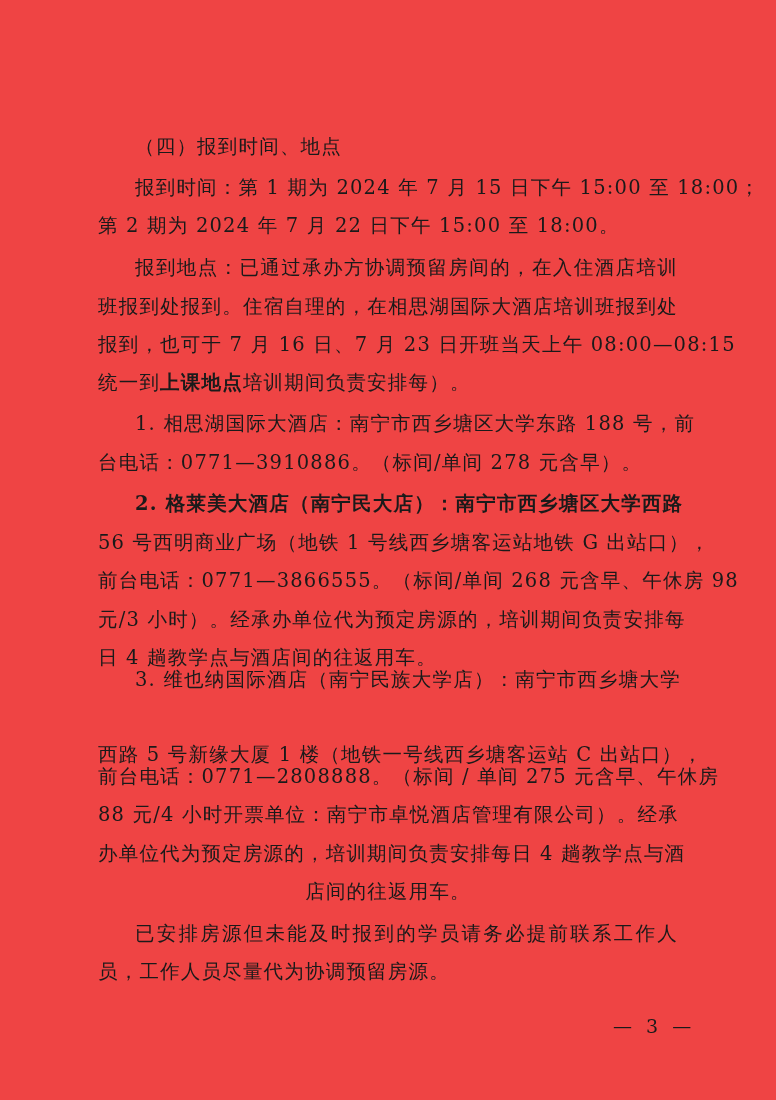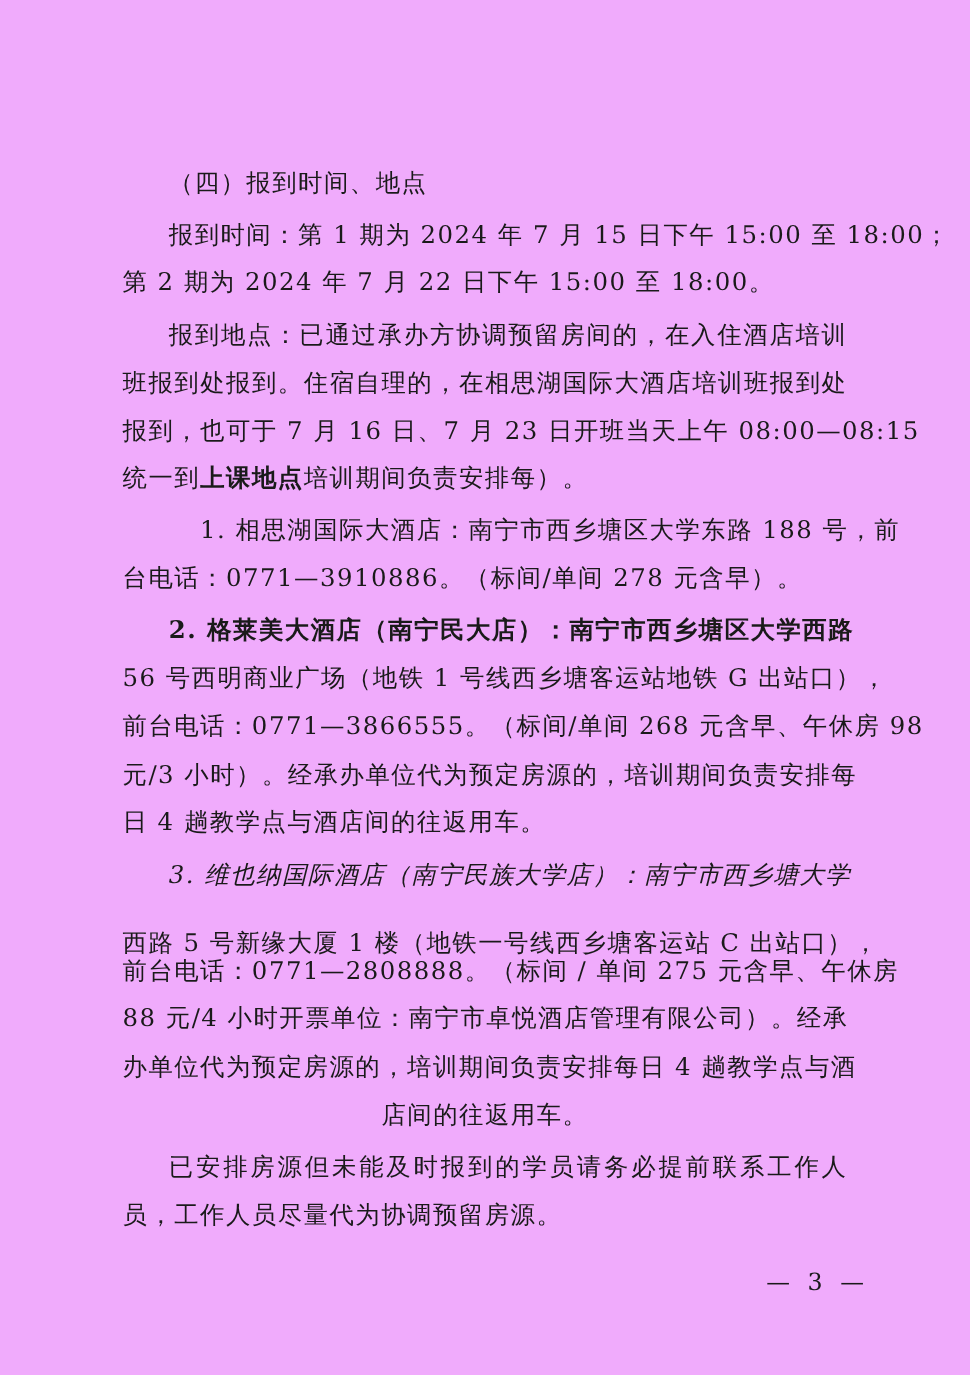--- a/index.html
+++ b/index.html
@@ -1,19 +1,19 @@
 <!DOCTYPE html>
 <html><head>
 <meta charset="utf-8">
 <style>
   html, body { margin: 0; padding: 0; background: #ffffff; }
   body { width: 776px; height: 1100px; position: relative; overflow: hidden; }
   .page {
     position: absolute; left: 0; top: 0; width: 776px; height: 1100px;
-    background: #f0abfc;
+    background: #ef4444;
     font-family: "DejaVu Serif", "Liberation Serif", serif;
     color: #1a1a1a;
   }
   .line {
     position: absolute;
     left: 98px;
     width: 580px;
     font-size: 19.5px;
     line-height: 24px;
     white-space: nowrap;
@@ -37,30 +37,30 @@
   <div class="line indent justify" style="top:176px;">报到时间：第 1 期为 2024 年 7 月 15 日下午 15:00 至 18:00；</div>
   <div class="line" style="top:214px;">第 2 期为 2024 年 7 月 22 日下午 15:00 至 18:00。</div>
 
   <div class="line indent justify" style="top:256px;">报到地点：已通过承办方协调预留房间的，在入住酒店培训</div>
   <div class="line justify" style="top:295px;">班报到处报到。住宿自理的，在相思湖国际大酒店培训班报到处</div>
   <div class="line justify" style="top:333px;">报到，也可于 7 月 16 日、7 月 23 日开班当天上午 08:00—08:15</div>
   <div class="line" style="top:371px;">
     <span>统一到</span><span class="bold">上课地点</span><span>培训期间负责安排每）。</span>
   </div>
 
-  <div class="line indent justify" style="top:412px;margin-left:25px;">1. 相思湖国际大酒店：南宁市西乡塘区大学东路 188 号，前</div>
+  <div class="line indent justify" style="top:412px;">1. 相思湖国际大酒店：南宁市西乡塘区大学东路 188 号，前</div>
   <div class="line" style="top:451px;">台电话：0771—3910886。（标间/单间 278 元含早）。</div>
 
   <div class="line indent justify" style="top:492px;font-weight:bold;">2. 格莱美大酒店（南宁民大店）：南宁市西乡塘区大学西路</div>
   <div class="line justify" style="top:531px;">56 号西明商业广场（地铁 1 号线西乡塘客运站地铁 G 出站口），</div>
   <div class="line justify" style="top:569px;">前台电话：0771—3866555。（标间/单间 268 元含早、午休房 98</div>
   <div class="line justify" style="top:608px;">元/3 小时）。经承办单位代为预定房源的，培训期间负责安排每</div>
   <div class="line" style="top:646px;">日 4 趟教学点与酒店间的往返用车。</div>
 
-  <div class="line indent justify" style="top:688px;font-style:italic;">3. 维也纳国际酒店（南宁民族大学店）：南宁市西乡塘大学</div>
+  <div class="line indent justify" style="top:668px;">3. 维也纳国际酒店（南宁民族大学店）：南宁市西乡塘大学</div>
   <div class="line justify" style="top:743px;">西路 5 号新缘大厦 1 楼（地铁一号线西乡塘客运站 C 出站口），</div>
   <div class="line justify" style="top:765px;">前台电话：0771—2808888。（标间 / 单间  275  元含早、午休房</div>
   <div class="line justify" style="top:803px;">88  元/4  小时开票单位：南宁市卓悦酒店管理有限公司）。经承</div>
   <div class="line justify" style="top:842px;">办单位代为预定房源的，培训期间负责安排每日 4 趟教学点与酒</div>
   <div class="line" style="top:880px;text-align:center;">店间的往返用车。</div>
 
   <div class="line indent justify" style="top:922px;">已安排房源但未能及时报到的学员请务必提前联系工作人</div>
   <div class="line" style="top:960px;">员，工作人员尽量代为协调预留房源。</div>
 
   <div class="page-number">— 3 —</div>

